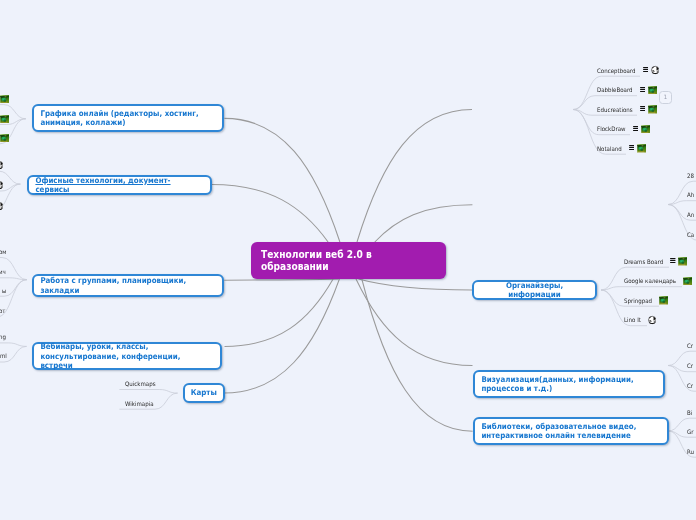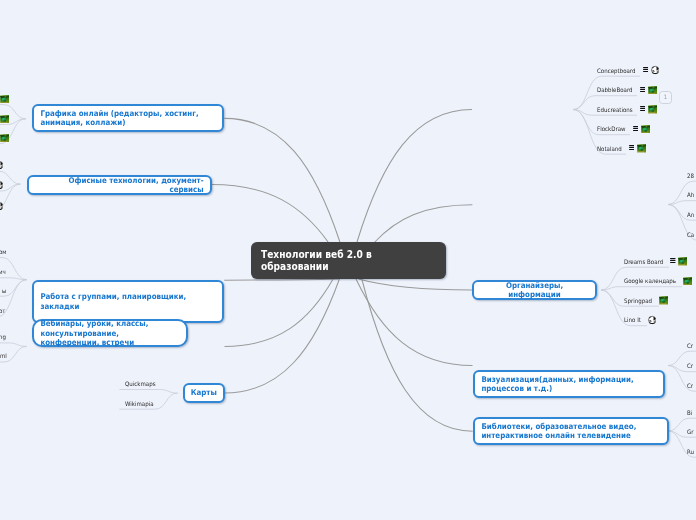--- a/index.html
+++ b/index.html
@@ -4,21 +4,21 @@
 <title>Технологии веб 2.0 в образовании</title>
 <style>
   html,body{margin:0;padding:0;}
   body{width:696px;height:520px;background:#eef2fb;overflow:hidden;
        font-family:"DejaVu Sans Condensed","DejaVu Sans",sans-serif;}
   #stage{position:relative;width:696px;height:520px;overflow:hidden;
         -webkit-font-smoothing:antialiased;}
   svg#links{position:absolute;left:0;top:0;width:696px;height:520px;}
 
   .node{position:absolute;box-sizing:border-box;display:flex;align-items:center;will-change:transform;}
-  .root{background:#404040;color:#ffffff;border-radius:6px;font-weight:bold;
+  .root{background:#a21caf;color:#ffffff;border-radius:6px;font-weight:bold;
         font-size:10.1px;line-height:11.8px;padding:8px 8px 7px 10px;
         box-shadow:1px 1px 2px rgba(50,70,100,.35);}
   .main{background:#ffffff;border:2px solid #2f87d6;border-radius:6px;color:#1777cf;
         font-weight:bold;font-size:7.87px;line-height:9.2px;padding:3.2px 6.4px;
         box-shadow:1px 1px 2px rgba(50,70,100,.33);}
 
   .leaf{position:absolute;color:#2b2b2b;font-size:6.1px;white-space:nowrap;
         line-height:7px;font-weight:normal;will-change:transform;}
   .badge{position:absolute;border:1px solid #ccd2de;border-radius:3.5px;
          color:#969bab;font-size:6px;text-align:center;
@@ -75,34 +75,34 @@
       <path d="M668,431 C679.1696000000001,431 678.3104,418.2 689.48,418.2 L716,418.2" fill="none" stroke="#c9cdd8" stroke-width="0.8" stroke-linecap="butt"></path>
       <path d="M668,431 C677.9684,431 677.2016,437.2 687.17,437.2 L716,437.2" fill="none" stroke="#c9cdd8" stroke-width="0.8" stroke-linecap="butt"></path>
       <path d="M668,431 C681.6084,431 680.5616,457.2 694.17,457.2 L716,457.2" fill="none" stroke="#c9cdd8" stroke-width="0.8" stroke-linecap="butt"></path>
     </svg>
 <div class="node main" style="left: 32.4px; top: 104.2px; width: 192px; height: 28.4px;">
       <span>Графика онлайн (редакторы, хостинг, анимация, коллажи)</span>
     </div>
     <div class="leaf" style="left: -6px; top: 94.9px;"></div>
     <div class="leaf" style="left: -6px; top: 114.8px;"></div>
     <div class="leaf" style="left: -6px; top: 134px;"></div>
-    <div class="node main" style="left: 26.5px; top: 174.5px; width: 185px; height: 20px; justify-content: center; text-align: right;">
+    <div class="node main" style="left: 26.5px; top: 174.5px; width: 185px; height: 20px; justify-content: center; text-align: left; text-decoration: underline;">
       <span>Офисные технологии, документ-сервисы</span>
     </div>
     <div class="leaf" style="left: -8px; top: 161.5px;"></div>
     <div class="leaf" style="left: -8px; top: 181.3px;"></div>
     <div class="leaf" style="left: -8px; top: 201.7px;"></div>
-    <div class="node main" style="left: 32.4px; top: 280px; width: 191.8px; height: 43px; align-items: center;">
+    <div class="node main" style="left: 32.4px; top: 274px; width: 191.8px; height: 23px; align-items: center;">
       <span>Работа с группами, планировщики, закладки</span>
     </div>
     <div class="leaf" style="left: -1px; top: 247.8px;">ом</div>
     <div class="leaf" style="left: -1px; top: 268.1px;">ич</div>
     <div class="leaf" style="left: 1.5px; top: 286.5px;">ы</div>
     <div class="leaf" style="left: -1px; top: 307.3px;">от</div>
-    <div class="node main" style="left: 32.2px; top: 319px; width: 156px; height: 28.4px; border-radius: 10px;">
+    <div class="node main" style="left: 32.2px; top: 342px; width: 190px; height: 28.4px;">
       <span>Вебинары, уроки, классы, консультирование, конференции, встречи</span>
     </div>
     <div class="leaf" style="left: -1.5px; top: 333.2px;">ng</div>
     <div class="leaf" style="left: -0.5px; top: 352.3px;">ml</div>
     <div class="node main" style="left: 182.5px; top: 383px; width: 41.5px; height: 20px; justify-content: center; text-align: center;">
       <span>Карты</span>
     </div>
     <div class="leaf" style="left: 124.6px; top: 379.8px;">Quickmaps</div>
     <div class="leaf" style="left: 124.6px; top: 399.5px;">Wikimapia</div>
     <div class="leaf" style="left: 597px; top: 66.5px;">Conceptboard</div>

